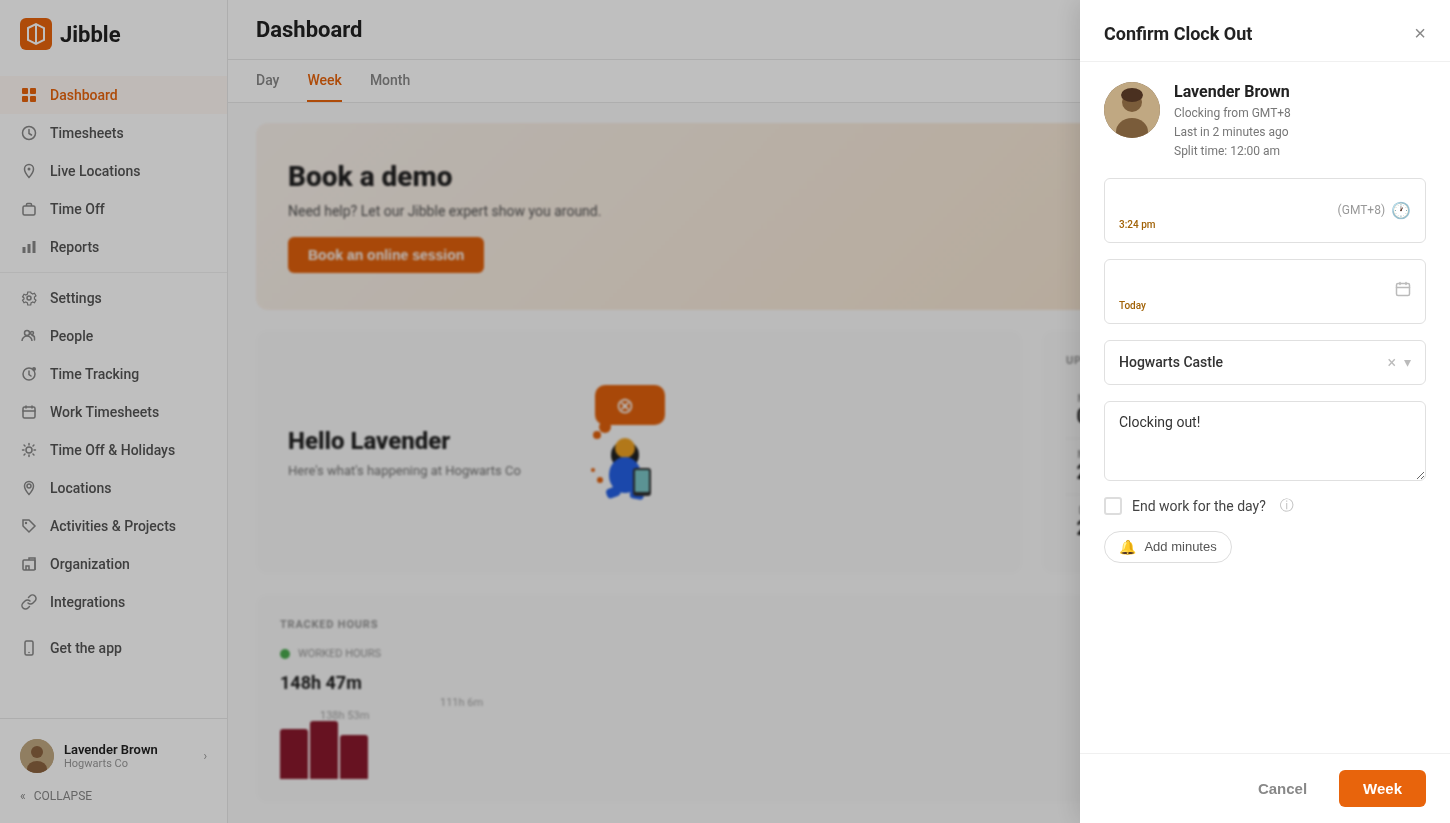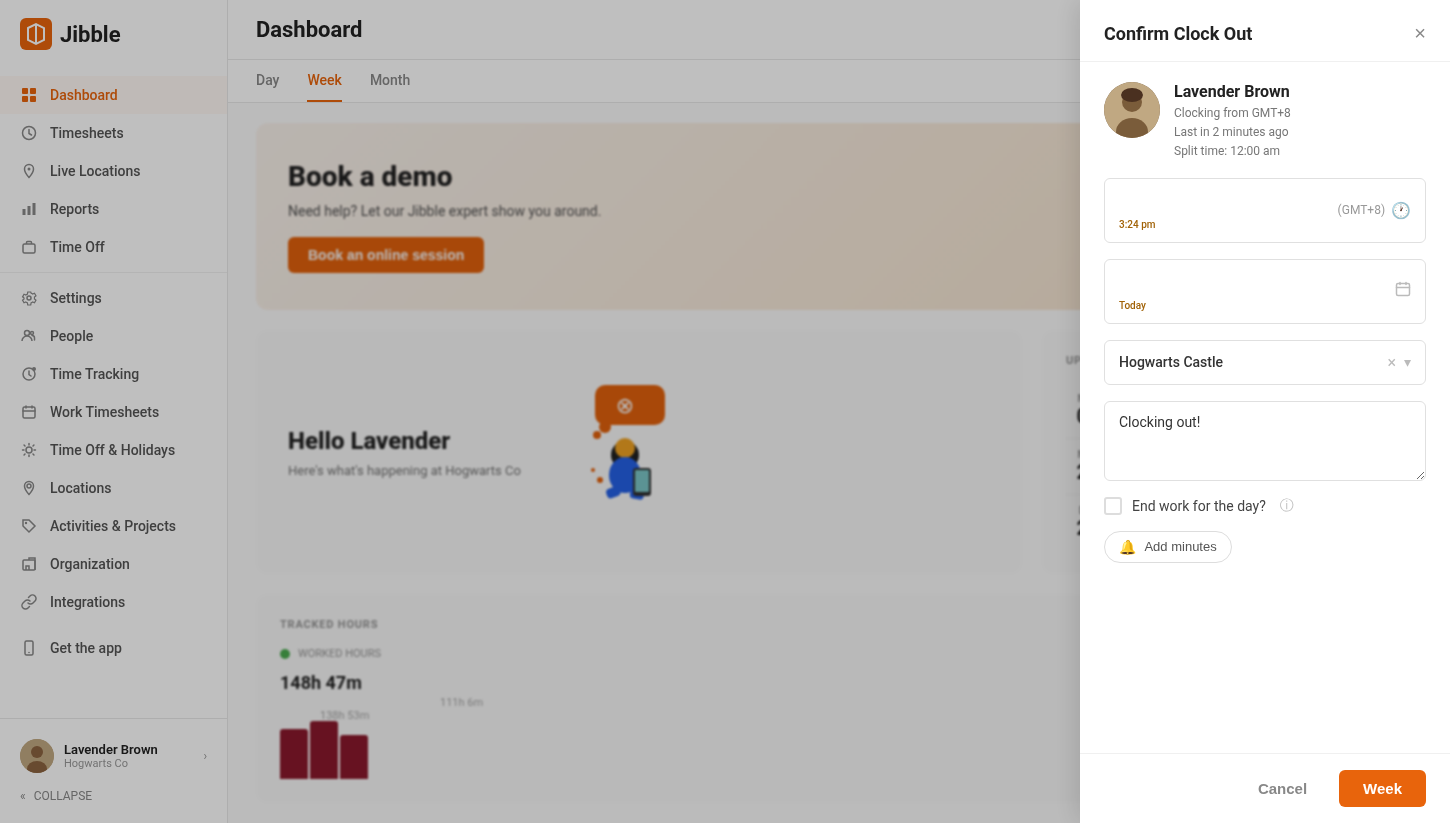--- a/index.html
+++ b/index.html
@@ -427,35 +427,35 @@
         <svg width="16" height="16" viewBox="0 0 16 16" fill="none">
             <path d="M8 1.5C5.51 1.5 3.5 3.51 3.5 6C3.5 9.5 8 14.5 8 14.5C8 14.5 12.5 9.5 12.5 6C12.5 3.51 10.49 1.5 8 1.5Z" stroke="#888" stroke-width="1.5"></path>
             <circle cx="8" cy="6" r="1.5" fill="#888"></circle>
           </svg>
       </span>
       <span>Live Locations</span>
     </div>
     <div class="nav-item">
       <span class="nav-icon">
         <svg width="16" height="16" viewBox="0 0 16 16" fill="none">
+            <rect x="2" y="5" width="12" height="9" rx="1.5" stroke="#888" stroke-width="1.5"></rect>
+            <path d="M5.5 5V3.5C5.5 2.95 5.95 2.5 6.5 2.5H9.5C10.05 2.5 10.5 2.95 10.5 3.5V5" stroke="#888" stroke-width="1.5"></path>
+          </svg>
+      </span>
+      <span>Time Off</span>
+    </div>
+    <div class="nav-item">
+      <span class="nav-icon">
+        <svg width="16" height="16" viewBox="0 0 16 16" fill="none">
             <rect x="1.5" y="8" width="3" height="6" fill="#888"></rect>
             <rect x="6.5" y="5" width="3" height="9" fill="#888"></rect>
             <rect x="11.5" y="2" width="3" height="12" fill="#888"></rect>
           </svg>
       </span>
       <span>Reports</span>
-    </div>
-    <div class="nav-item">
-      <span class="nav-icon">
-        <svg width="16" height="16" viewBox="0 0 16 16" fill="none">
-            <rect x="2" y="5" width="12" height="9" rx="1.5" stroke="#888" stroke-width="1.5"></rect>
-            <path d="M5.5 5V3.5C5.5 2.95 5.95 2.5 6.5 2.5H9.5C10.05 2.5 10.5 2.95 10.5 3.5V5" stroke="#888" stroke-width="1.5"></path>
-          </svg>
-      </span>
-      <span>Time Off</span>
     </div>
 
     <div class="nav-divider"></div>
 
     <div class="nav-item">
       <span class="nav-icon">
         <svg width="16" height="16" viewBox="0 0 16 16" fill="none">
             <path d="M8 10a2 2 0 100-4 2 2 0 000 4z" stroke="#888" stroke-width="1.5"></path>
             <path d="M13.5 8a5.4 5.4 0 00-.08-.9l1.56-1.22-1.5-2.6-1.85.7a5.5 5.5 0 00-1.56-.9L9.75 2h-3l-.32 2.08a5.5 5.5 0 00-1.56.9L3.02 4.28l-1.5 2.6 1.56 1.22A5.4 5.4 0 003 8c0 .31.03.61.08.9L1.52 10.12l1.5 2.6 1.85-.7c.48.36 1 .65 1.56.9L6.75 15h3l.32-2.08a5.5 5.5 0 001.56-.9l1.85.7 1.5-2.6-1.56-1.22c.05-.29.08-.59.08-.9z" stroke="#888" stroke-width="1.2"></path>
           </svg>

